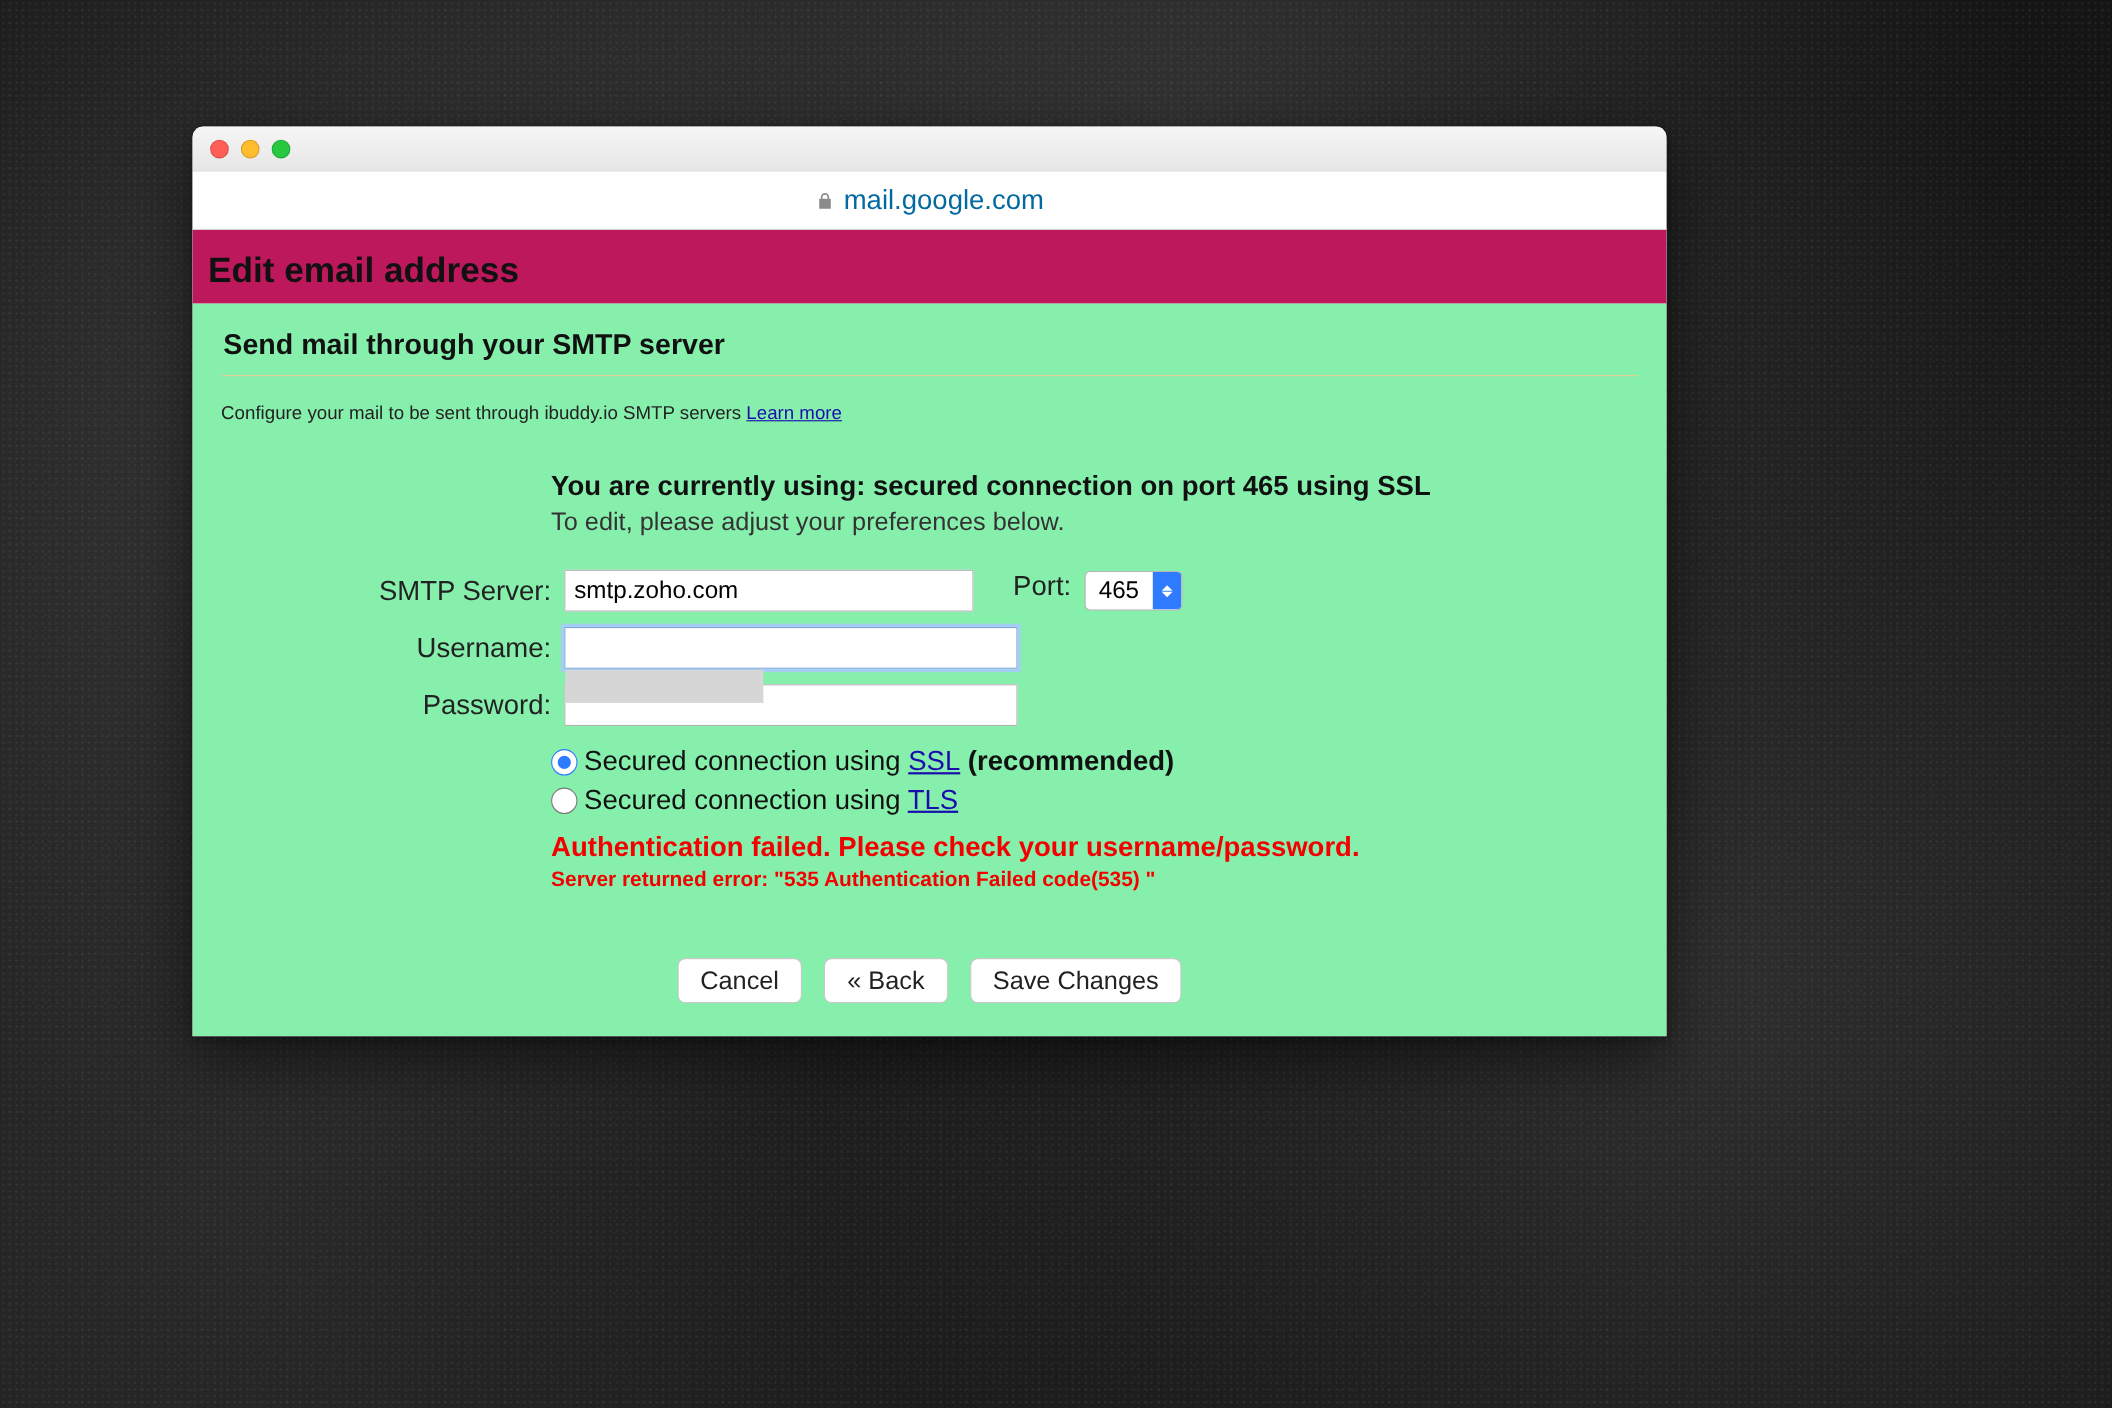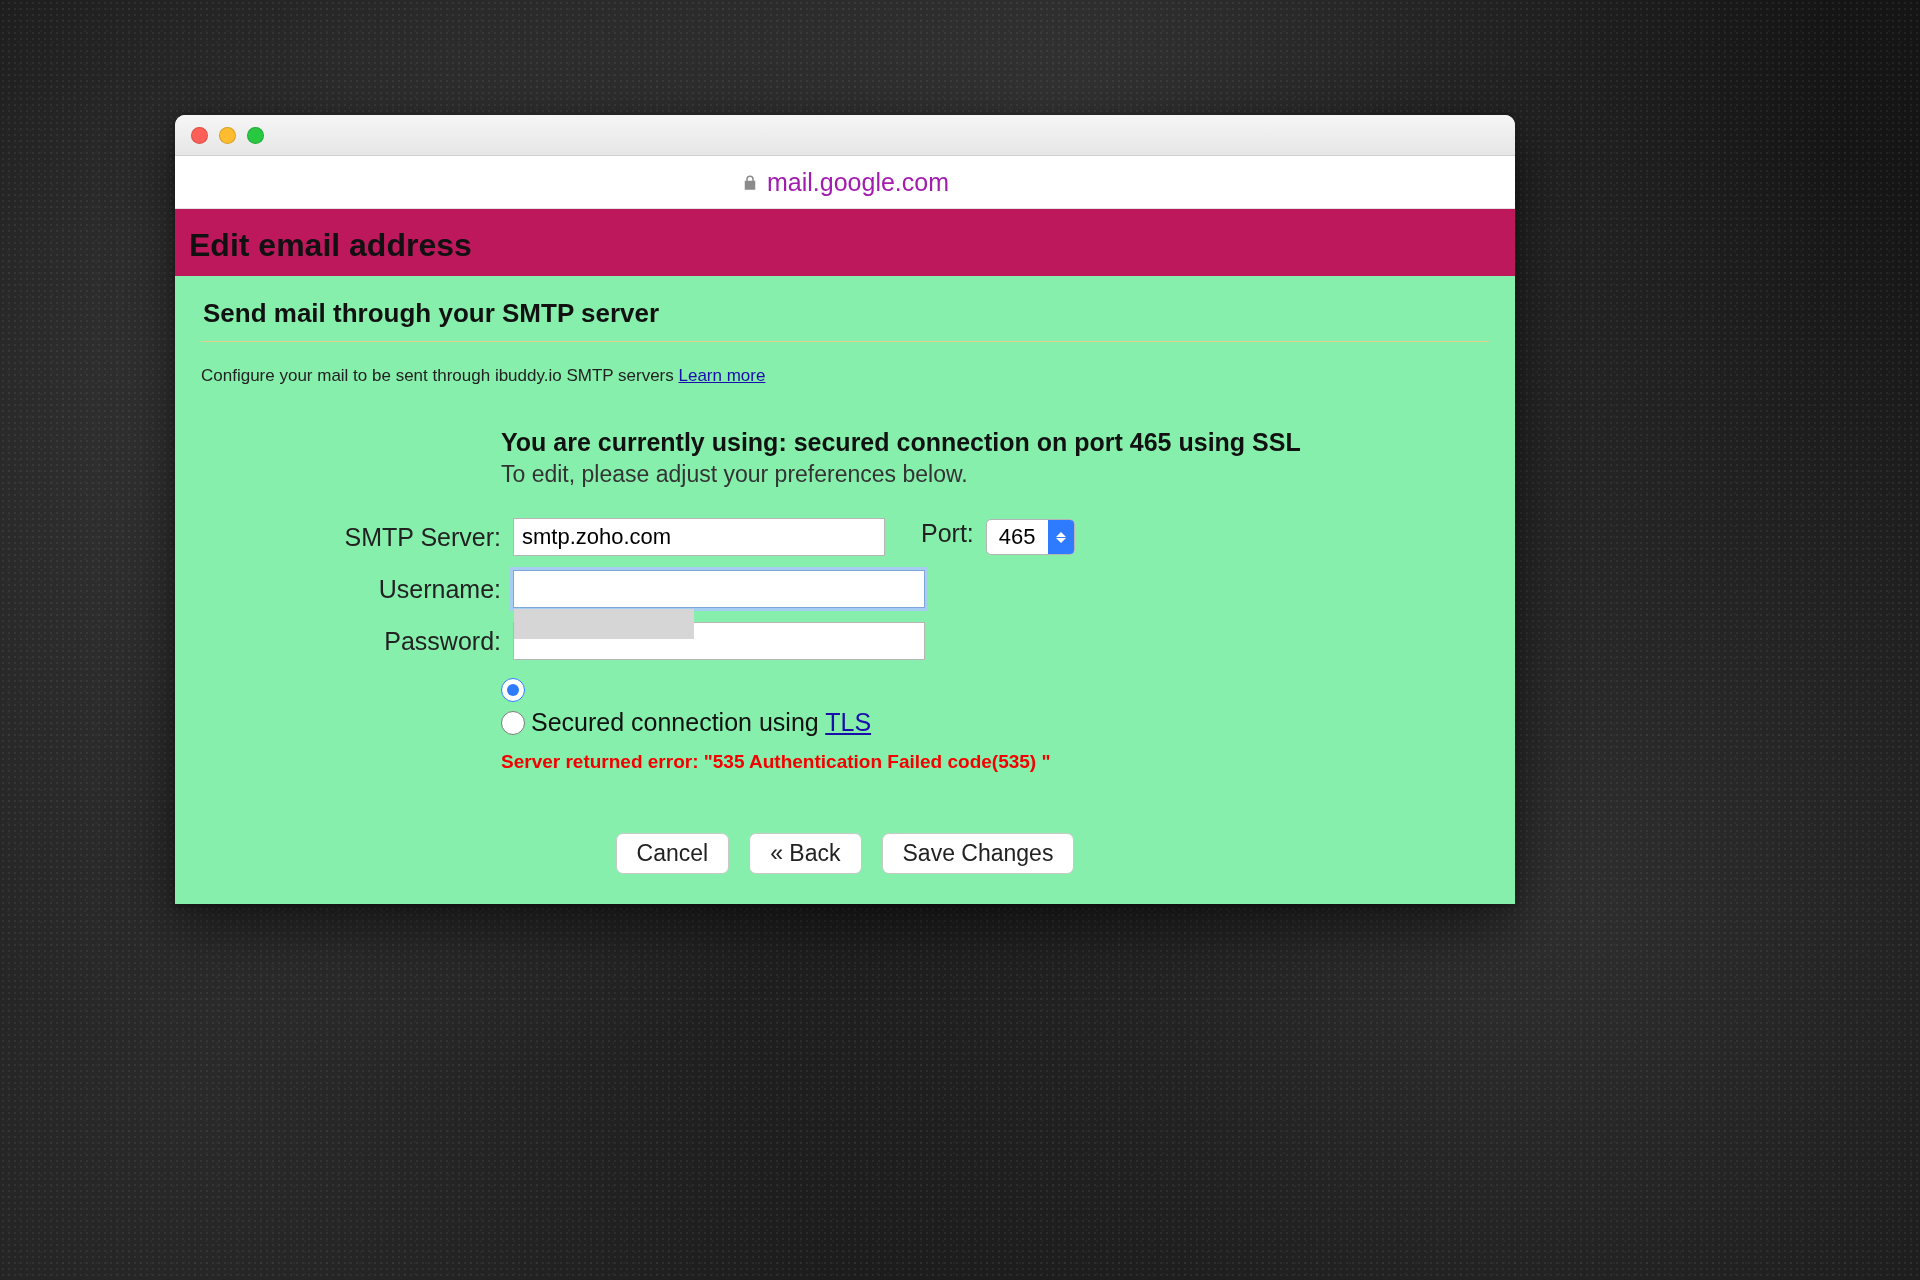--- a/index.html
+++ b/index.html
@@ -66,21 +66,21 @@
 
   
   .addrstrip {
     height: 52px;
     background: #fff;
     border-bottom: 1px solid #e3e3e3;
     display:flex;
     align-items:center;
     justify-content:center;
     font-size: 25px;
-    color:#a21caf;
+    color:#0369a1;
     gap:8px;
   }
   .lock-icon svg { width:18px; height:18px; fill:#8b8b8b; display:block; margin-top:2px;}
 
   
   .goldband {
     background:#be185d;
     padding: 18px 14px 12px 14px;
   }
   .goldband h1{
@@ -309,30 +309,34 @@
     </div>
 
     <div class="formrow">
       <div class="formlabel">Password:</div>
       <input type="password" class="textinput pass-input" value="" style="">
     </div>
 
     <div class="radiowrap">
       <div class="radioline">
         <span class="radio checked"></span>
+        <span>
+          <span>Secured connection using </span><a href="#">SSL</a><span class="rec"> (recommended)</span>
+        </span>
       </div>
       <div class="radioline">
         <span class="radio"></span>
         <span>
           <span>Secured connection using </span><a href="#">TLS</a>
         </span>
       </div>
     </div>
 
     <div class="err">
+      <div class="main">Authentication failed. Please check your username/password.</div>
       <div class="detail">Server returned error: "535 Authentication Failed code(535) "</div>
     </div>
 
     <div class="btnrow">
       <button class="btn">Cancel</button>
       <button class="btn">« Back</button>
       <button class="btn">Save Changes</button>
     </div>
 
   </div>

